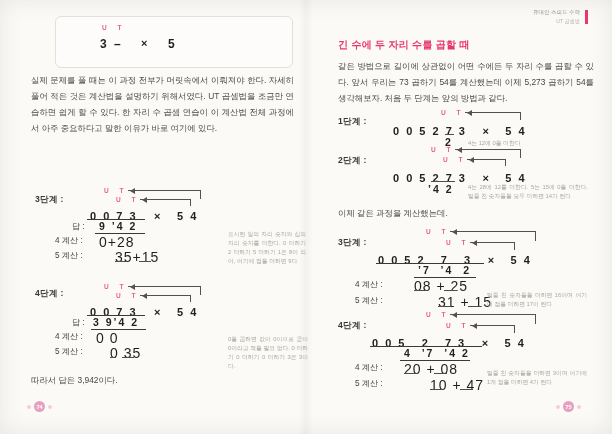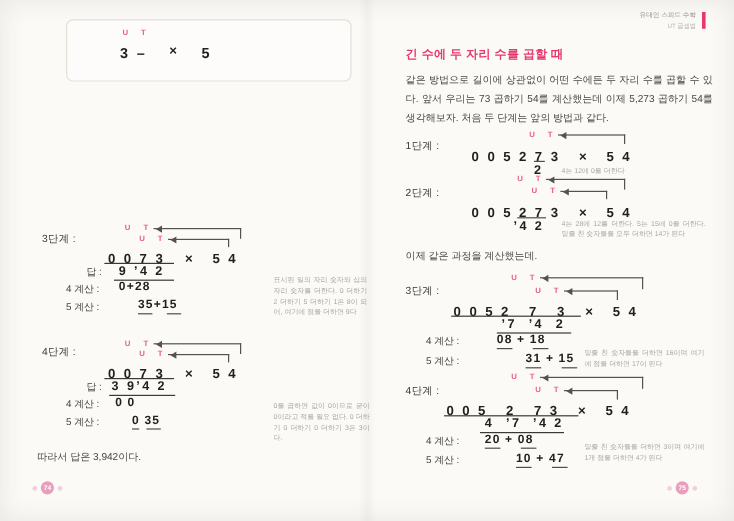--- a/index.html
+++ b/index.html
@@ -8,24 +8,24 @@
     background:#fbfaf7;
     font-family:"Liberation Sans","DejaVu Sans",sans-serif;
     color:#45423e;
   }
   .vignette{position:absolute;inset:0;box-shadow:inset 0 0 22px rgba(60,55,50,.10);pointer-events:none;}
   .gutter{position:absolute;left:299px;top:0;width:14px;height:434px;
     background:linear-gradient(90deg,rgba(0,0,0,0) 0%,rgba(90,85,80,.05) 50%,rgba(0,0,0,0) 100%);}
   .abs{position:absolute;}
   .kr{font-size:8.4px;line-height:16px;text-align:justify;color:#4a4743;}
   .kr p{margin:0;}
-  .step-lbl{font-size:8.6px;font-weight:normal;color:#3a3734;letter-spacing:.3px;}
+  .step-lbl{font-size:8.6px;font-weight:bold;color:#3a3734;letter-spacing:.3px;}
   .digits{font-weight:bold;font-size:11px;letter-spacing:2px;white-space:pre;color:#211f1c;}
   .ans{font-weight:bold;font-size:10.5px;letter-spacing:2px;white-space:pre;color:#211f1c;}
-  .calc{font-weight:bold;font-size:10px;letter-spacing:1px;white-space:pre;color:#211f1c;}
+  .calc{font-weight:normal;font-size:14px;letter-spacing:1px;white-space:pre;color:#211f1c;}
   .side-lbl{font-size:8.2px;color:#45423e;}
   .ut{color:#ea5d91;font-weight:bold;font-size:6.5px;letter-spacing:4.5px;white-space:pre;}
   .hook{position:absolute;border-top:1px solid #55524d;border-right:1px solid #55524d;}
   .hook::before{content:"";position:absolute;left:-1px;top:-3.5px;width:0;height:0;
     border:3px solid transparent;border-right:5px solid #55524d;}
   .rule{position:absolute;height:1px;background:#3c3935;}
   .u{position:absolute;height:1px;background:#514e49;}
   .note{font-size:5.8px;line-height:9px;color:#aaa6a0;text-align:justify;}
   .box{position:absolute;border:1px solid #e3e0da;border-radius:6px;background:#fdfcfa;}
   .accent-title{font-size:10px;font-weight:bold;color:#e8376e;letter-spacing:.3px;}
@@ -46,20 +46,21 @@
 <div>
 
   <div class="box" style="left:55px;top:16px;width:236px;height:50px;">
     <span class="ut abs" style="left:46px;top:7px;">U T</span>
     <span class="digits abs" style="left:44px;top:20px;font-size:12px;">3 –</span>
     <span class="digits abs" style="left:85px;top:20px;font-size:11px;">×</span>
     <span class="digits abs" style="left:112px;top:20px;font-size:12px;">5</span>
   </div>
 
   <div class="kr abs" style="left:31px;top:72px;width:263px;">
+    <p>실제 문제를 풀 때는 이 과정 전부가 머릿속에서 이뤄져야 한다. 자세히 풀어 적은 것은 계산법을 설명하기 위해서였다. UT 곱셈법을 조금만 연습하면 쉽게 할 수 있다. 한 자리 수 곱셈 연습이 이 계산법 전체 과정에서 아주 중요하다고 말한 이유가 바로 여기에 있다.</p>
   </div>
 
   <span class="step-lbl abs" style="left:35px;top:194px;">3단계 :</span>
   <span class="ut abs" style="left:104px;top:187px;">U T</span>
   <div class="hook" style="left:128px;top:190px;width:72px;height:8px;"></div>
   <span class="ut abs" style="left:116px;top:196px;">U T</span>
   <div class="hook" style="left:140px;top:199px;width:50px;height:6px;"></div>
   <div class="abs" style="left:90px;top:206px;">
     <span class="digits">0 0 7 3</span>
     <span class="digits x" style="margin-left:12px;">×</span>
@@ -155,21 +156,21 @@
   <div class="hook" style="left:470px;top:242px;width:44px;height:7px;"></div>
   <div class="abs" style="left:378px;top:250px;">
     <span class="digits">0 0 5 2   7   3</span>
     <span class="digits x" style="margin-left:11px;">×</span>
     <span class="digits" style="margin-left:10px;">5 4</span>
   </div>
   <div class="rule" style="left:376px;top:263px;width:108px;"></div>
   <span class="ans abs" style="left:418px;top:264px;">’7  ’4  2</span>
   <div class="rule" style="left:414px;top:277px;width:62px;"></div>
   <span class="side-lbl abs" style="left:355px;top:279px;">4 계산 :</span>
-  <span class="calc abs" style="left:414px;top:278px;">08 + 18</span>
+  <span class="calc abs" style="left:414px;top:278px;">08 + 25</span>
   <span class="side-lbl abs" style="left:355px;top:295px;">5 계산 :</span>
   <span class="calc abs" style="left:438px;top:294px;">31 + 15</span>
   <div class="u" style="left:414px;top:290px;width:13px;"></div>
   <div class="u" style="left:444px;top:290px;width:13px;"></div>
   <div class="u" style="left:438px;top:306px;width:13px;"></div>
   <div class="u" style="left:468px;top:306px;width:13px;"></div>
   <div class="note abs" style="left:487px;top:291px;width:100px;">밑줄 친 숫자들을 더하면 16이며 여기에 점을 더하면 17이 된다</div>
 
   <span class="step-lbl abs" style="left:338px;top:320px;">4단계 :</span>
   <span class="ut abs" style="left:426px;top:311px;">U T</span>

